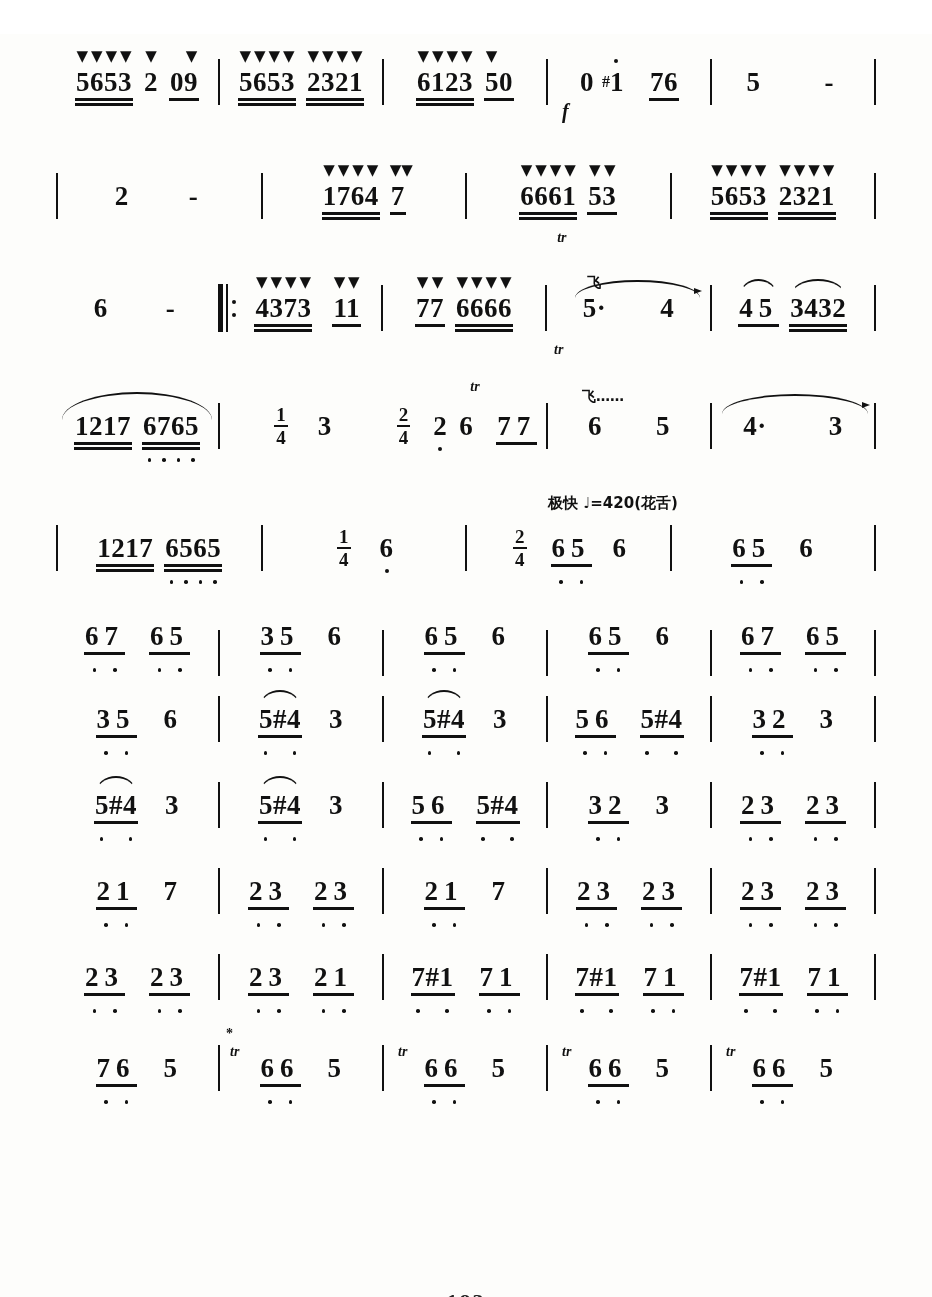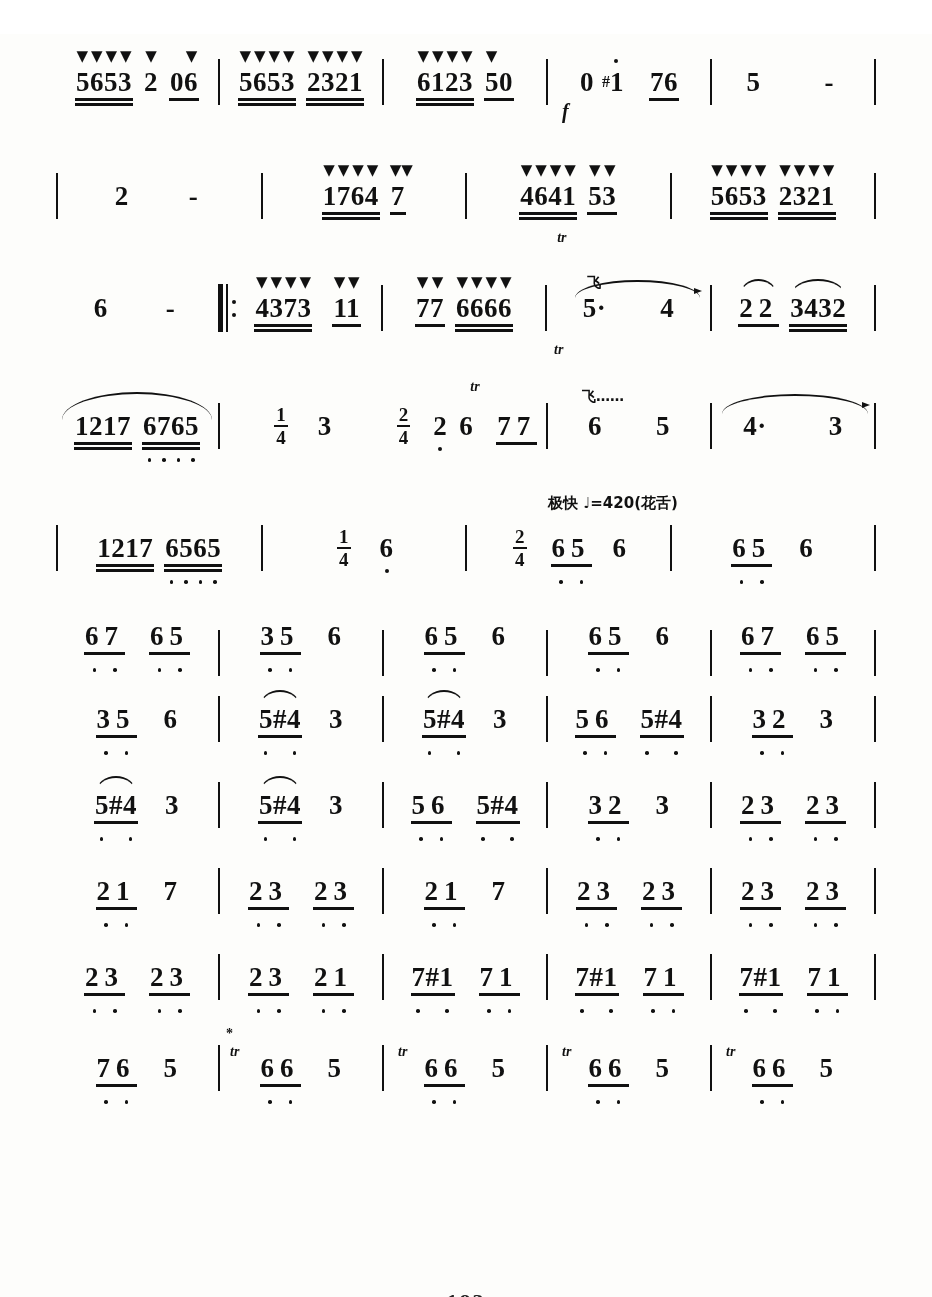--- a/index.html
+++ b/index.html
@@ -318,21 +318,21 @@
           <span class="marks">
               <span>▼</span>
             </span>
           <span class="note">2</span>
         </span>
         <span class="grp beam1">
           <span class="marks">
               <span class="none">▼</span>
               <span>▼</span>
             </span>
-          <span class="note">06</span>
+          <span class="note">09</span>
         </span>
       </div>
       <div class="barline"></div>
       <div class="measure">
         <span class="grp beam2">
           <span class="marks">
               <span>▼</span>
               <span>▼</span>
               <span>▼</span>
               <span>▼</span>
@@ -419,21 +419,21 @@
       </div>
       <div class="barline"></div>
       <div class="measure">
         <span class="grp beam2">
           <span class="marks">
               <span>▼</span>
               <span>▼</span>
               <span>▼</span>
               <span>▼</span>
             </span>
-          <span class="note">4641</span>
+          <span class="note">6661</span>
         </span>
         <span class="grp beam1">
           <span class="marks">
               <span>▼</span>
               <span>▼</span>
             </span>
           <span class="note">53</span>
         </span>
       </div>
       <div class="barline"></div>
@@ -518,21 +518,21 @@
         <span class="tr" style="left:10px;">tr</span>
         <span class="anno cn" style="left:40px; top:14px;">飞</span>
         <span class="bigslur arrowend" style="left:28px; right:10px; top:20px; height:16px;"></span>
         <span class="note">5·</span>
         <span class="note" style="margin-left:44px;">4</span>
       </div>
       <div class="barline"></div>
       <div class="measure">
         <span class="grp beam1">
           <span class="slur"></span>
-          <span class="note" style="letter-spacing:6px;">22</span>
+          <span class="note" style="letter-spacing:6px;">45</span>
         </span>
         <span class="grp beam2">
           <span class="slur"></span>
           <span class="note">3432</span>
         </span>
       </div>
       <div class="barline"></div>
     </div>
   </div>
 

